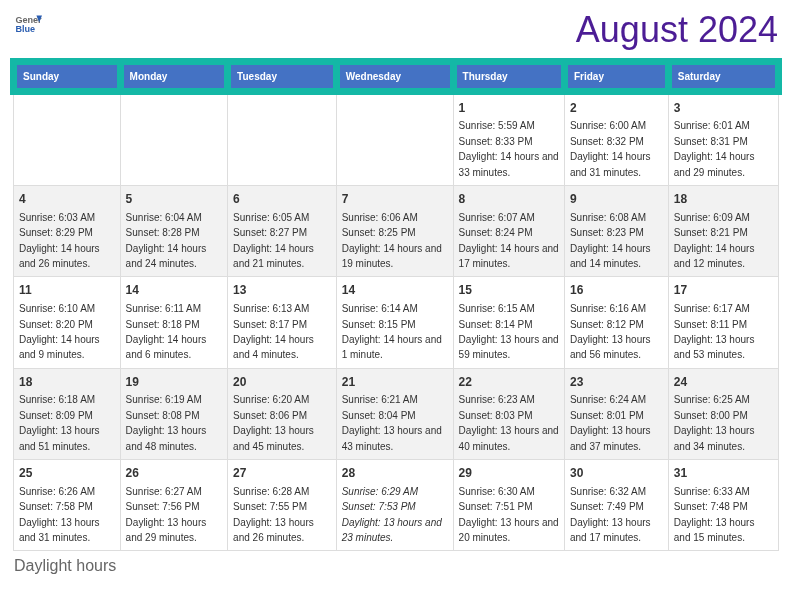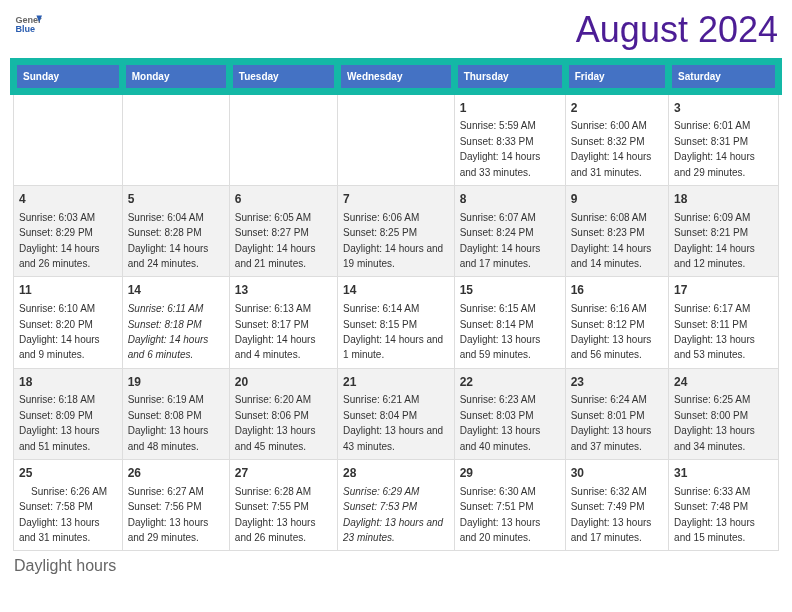--- a/index.html
+++ b/index.html
@@ -157,21 +157,21 @@
 Sunset: 8:23 PM
 Daylight: 14 hours and 14 minutes.</span></td>
         <td><span class="day-number">18</span><span class="day-info" style="white-space: pre-line;">Sunrise: 6:09 AM
 Sunset: 8:21 PM
 Daylight: 14 hours and 12 minutes.</span></td>
       </tr>
       <tr>
         <td><span class="day-number">11</span><span class="day-info" style="white-space: pre-line;">Sunrise: 6:10 AM
 Sunset: 8:20 PM
 Daylight: 14 hours and 9 minutes.</span></td>
-        <td><span class="day-number">14</span><span class="day-info" style="white-space: pre-line; font-style: italic;">Sunrise: 6:11 AM
+        <td><span class="day-number">14</span><span class="day-info" style="white-space: pre-line;">Sunrise: 6:11 AM
 Sunset: 8:18 PM
 Daylight: 14 hours and 6 minutes.</span></td>
         <td><span class="day-number">13</span><span class="day-info" style="white-space: pre-line;">Sunrise: 6:13 AM
 Sunset: 8:17 PM
 Daylight: 14 hours and 4 minutes.</span></td>
         <td><span class="day-number">14</span><span class="day-info" style="white-space: pre-line;">Sunrise: 6:14 AM
 Sunset: 8:15 PM
 Daylight: 14 hours and 1 minute.</span></td>
         <td><span class="day-number">15</span><span class="day-info" style="white-space: pre-line;">Sunrise: 6:15 AM
 Sunset: 8:14 PM
@@ -200,21 +200,21 @@
 Sunset: 8:03 PM
 Daylight: 13 hours and 40 minutes.</span></td>
         <td><span class="day-number">23</span><span class="day-info" style="white-space: pre-line;">Sunrise: 6:24 AM
 Sunset: 8:01 PM
 Daylight: 13 hours and 37 minutes.</span></td>
         <td><span class="day-number">24</span><span class="day-info" style="white-space: pre-line;">Sunrise: 6:25 AM
 Sunset: 8:00 PM
 Daylight: 13 hours and 34 minutes.</span></td>
       </tr>
       <tr>
-        <td><span class="day-number">25</span><span class="day-info" style="white-space: pre-line; margin-left: 12px;">Sunrise: 6:26 AM
+        <td><span class="day-number">25</span><span class="day-info" style="white-space: pre-line;">Sunrise: 6:26 AM
 Sunset: 7:58 PM
 Daylight: 13 hours and 31 minutes.</span></td>
         <td><span class="day-number">26</span><span class="day-info" style="white-space: pre-line;">Sunrise: 6:27 AM
 Sunset: 7:56 PM
 Daylight: 13 hours and 29 minutes.</span></td>
         <td><span class="day-number">27</span><span class="day-info" style="white-space: pre-line;">Sunrise: 6:28 AM
 Sunset: 7:55 PM
 Daylight: 13 hours and 26 minutes.</span></td>
         <td><span class="day-number">28</span><span class="day-info" style="white-space: pre-line; font-style: italic;">Sunrise: 6:29 AM
 Sunset: 7:53 PM

